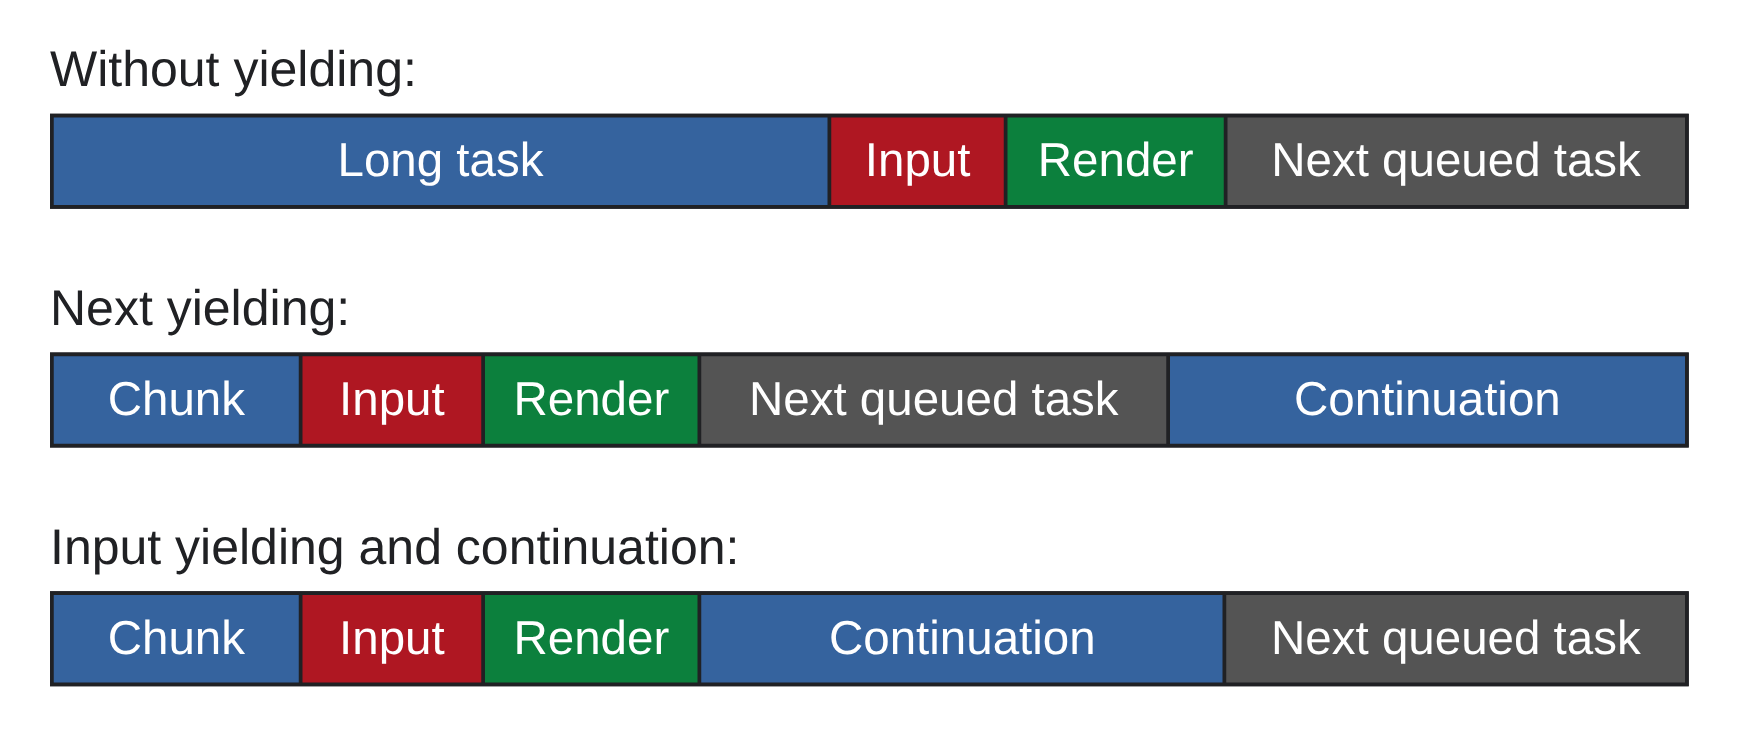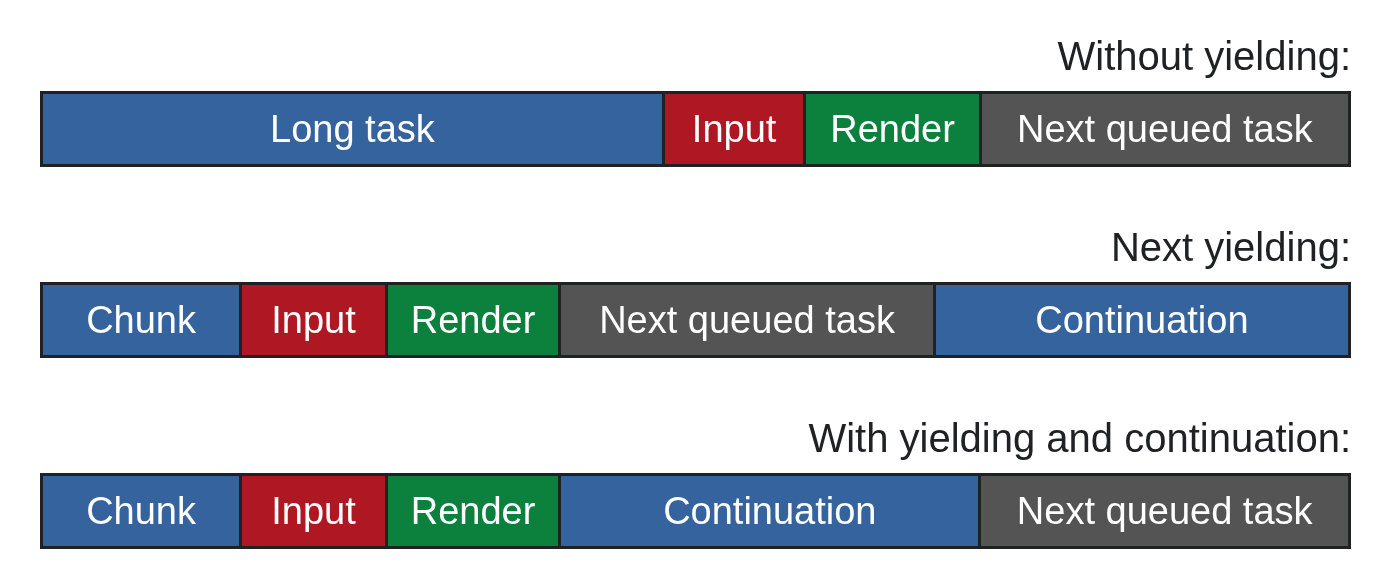--- a/index.html
+++ b/index.html
@@ -7,21 +7,20 @@
     padding: 0;
     background: #ffffff;
     font-family: "Liberation Sans", sans-serif;
   }
   .page {
     width: 1396px;
     height: 588px;
     box-sizing: border-box;
     padding: 36px 45px 0 40px;
     overflow: hidden;
-    text-align: right;
   }
   .section {
     margin: 0 0 60px 0;
   }
   .heading {
     margin: 0 0 15px 0;
     font-size: 40px;
     font-weight: 400;
     line-height: 1.0;
     color: #202124;
@@ -87,21 +86,21 @@
       <div class="seg" style="flex: 375 1 0px; background: rgb(84, 84, 84);">
         <span class="seg-label">Next queued task</span>
       </div>
       <div class="seg" style="flex: 416 1 0px; background: rgb(53, 99, 158);">
         <span class="seg-label">Continuation</span>
       </div>
     </div>
   </div>
 
   <div class="section">
-    <h2 class="heading">With yielding and continuation:</h2>
+    <h2 class="heading">Input yielding and continuation:</h2>
     <div class="bar">
       <div class="seg" style="flex: 198 1 0px; background: rgb(53, 99, 158);">
         <span class="seg-label">Chunk</span>
       </div>
       <div class="seg" style="flex: 144 1 0px; background: rgb(175, 23, 34);">
         <span class="seg-label">Input</span>
       </div>
       <div class="seg" style="flex: 172 1 0px; background: rgb(12, 128, 61);">
         <span class="seg-label">Render</span>
       </div>

